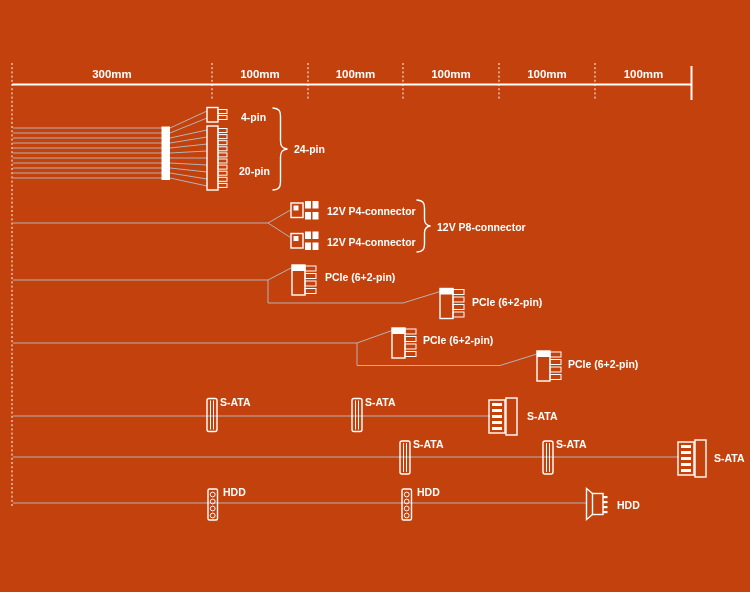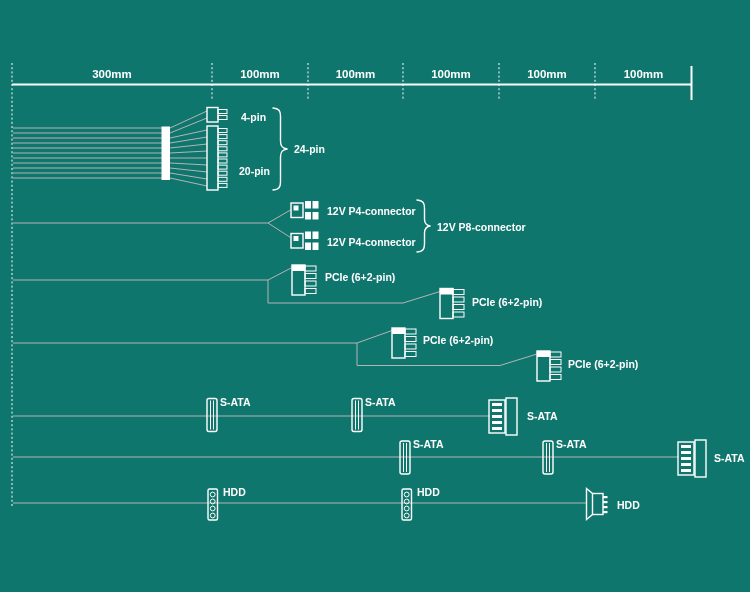--- a/index.html
+++ b/index.html
@@ -1,16 +1,16 @@
 <!DOCTYPE html>
 <html><head>
 <meta charset="utf-8">
 <style>
   html,body{margin:0;padding:0;background:#000;}
-  #stage{position:relative;width:750px;height:592px;background:#0f766e;overflow:hidden;}
+  #stage{position:relative;width:750px;height:592px;background:#c2410c;overflow:hidden;}
   svg{display:block;}
   text{font-family:"Liberation Sans",sans-serif;font-weight:bold;fill:#fff;}
   .lbl{font-size:10.5px;}
   .rlbl{font-size:11.5px;text-anchor:middle;}
   .cable{stroke:#b4b4b4;stroke-width:1;fill:none;}
   .shape{stroke:#ffffff;stroke-width:1.4;fill:none;}
   .thin{stroke:#ffffff;stroke-width:1;fill:none;}
   .fillw{fill:#ffffff;stroke:none;}
   .ruler-line{stroke:#ffffff;stroke-width:2;fill:none;}
   .tick{stroke:#ffffff;stroke-width:1;stroke-dasharray:2 2.2;fill:none;}

